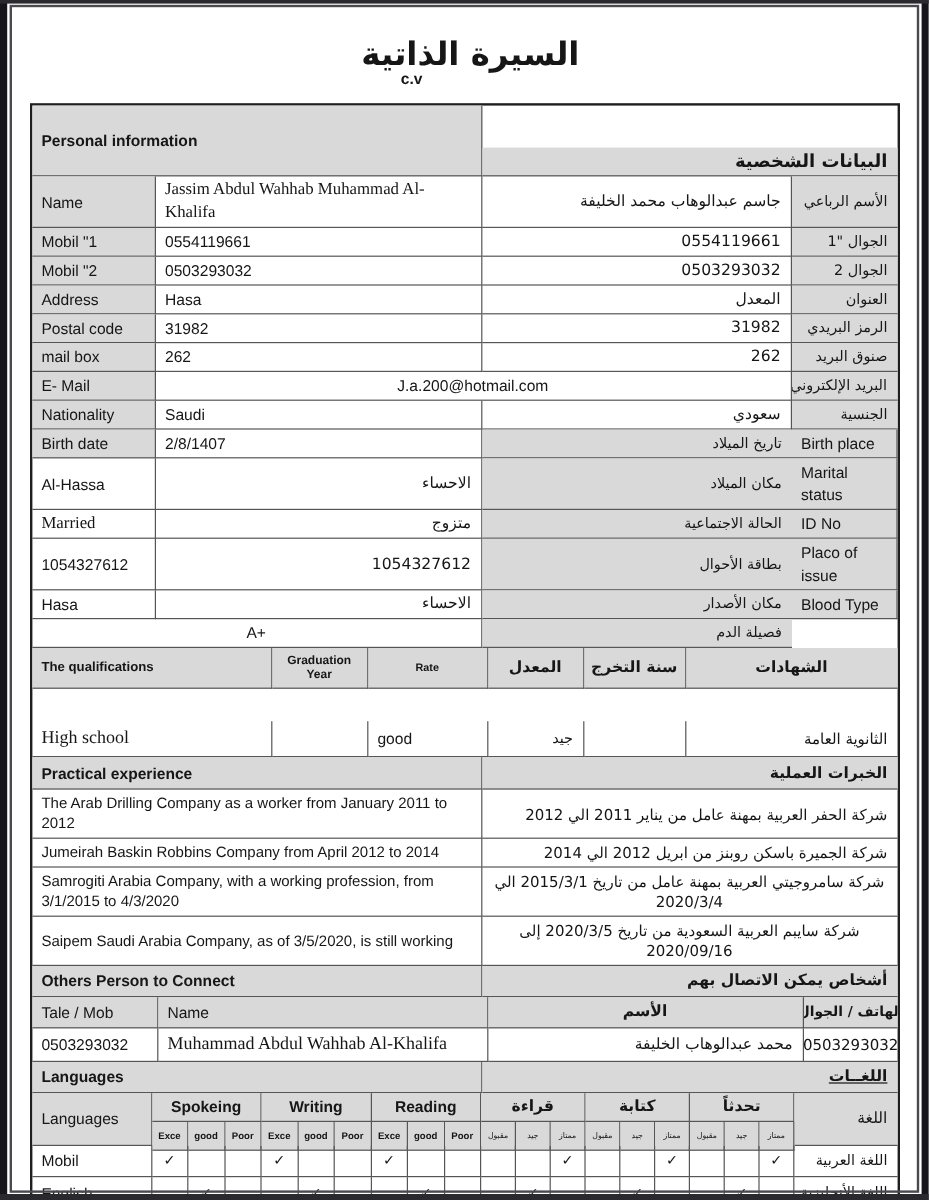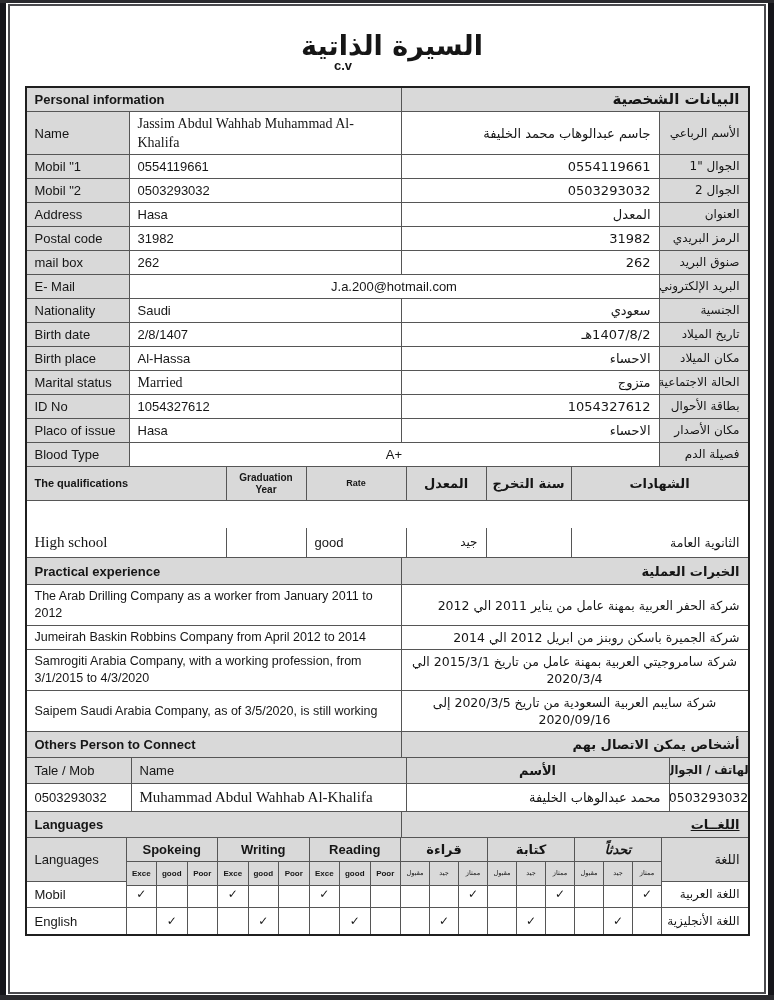--- a/index.html
+++ b/index.html
@@ -57,21 +57,21 @@
 
 <div class="title-wrap">
   <div class="title-main">السيرة الذاتية</div>
   <div class="title-sub">c.v</div>
 </div>
 
 <div class="cv">
 
   <div class="grid gp">
     <div class="c g b s2">Personal information</div>
-    <div class="c g b ar s2 lc" style="font-size:15px;">البيانات الشخصية</div>
+    <div class="c g b ar s2 lc" style="font-size:15px;margin-top:35px;">البيانات الشخصية</div>
 
     <div class="c g">Name</div>
     <div class="c ser">Jassim Abdul Wahhab Muhammad Al-Khalifa</div>
     <div class="c ar">جاسم عبدالوهاب محمد الخليفة</div>
     <div class="c g ar arlbl lc">الأسم الرباعي</div>
 
     <div class="c g">Mobil "1</div>
     <div class="c">0554119661</div>
     <div class="c ar">0554119661</div>
     <div class="c g ar arlbl lc">الجوال "1</div>
@@ -100,21 +100,20 @@
     <div class="c ctr s2">J.a.200@hotmail.com</div>
     <div class="c g ar arlbl lc">البريد الإلكتروني</div>
 
     <div class="c g">Nationality</div>
     <div class="c">Saudi</div>
     <div class="c ar">سعودي</div>
     <div class="c g ar arlbl lc">الجنسية</div>
 
     <div class="c g">Birth date</div>
     <div class="c">2/8/1407</div>
-    <div class="c ar">1407/8/2هـ</div>
     <div class="c g ar arlbl lc">تاريخ الميلاد</div>
 
     <div class="c g">Birth place</div>
     <div class="c">Al-Hassa</div>
     <div class="c ar">الاحساء</div>
     <div class="c g ar arlbl lc">مكان الميلاد</div>
 
     <div class="c g">Marital status</div>
     <div class="c ser">Married</div>
     <div class="c ar">متزوج</div>
@@ -189,21 +188,21 @@
     <div class="c g b ar lc" style="min-height:26px;text-decoration:underline;">اللغــات</div>
   </div>
 
   <div class="grid gl">
     <div class="c g" style="grid-area:1/1/3/2;">Languages</div>
     <div class="c g lang-group" style="grid-area:1/2/2/5;">Spokeing</div>
     <div class="c g lang-group" style="grid-area:1/5/2/8;">Writing</div>
     <div class="c g lang-group" style="grid-area:1/8/2/11;">Reading</div>
     <div class="c g lang-group ar" style="grid-area:1/11/2/14;">قراءة</div>
     <div class="c g lang-group ar" style="grid-area:1/14/2/17;">كتابة</div>
-    <div class="c g lang-group ar" style="grid-area:1/17/2/20;font-style:italic;">تحدثاً</div>
+    <div class="c g lang-group ar" style="grid-area:1/17/2/20;">تحدثاً</div>
     <div class="c g ar lc" style="grid-area:1/20/3/21;">اللغة</div>
 
     <div class="c g sub" style="grid-area:2/2;">Exce</div>
     <div class="c g sub" style="grid-area:2/3;">good</div>
     <div class="c g sub" style="grid-area:2/4;">Poor</div>
     <div class="c g sub" style="grid-area:2/5;">Exce</div>
     <div class="c g sub" style="grid-area:2/6;">good</div>
     <div class="c g sub" style="grid-area:2/7;">Poor</div>
     <div class="c g sub" style="grid-area:2/8;">Exce</div>
     <div class="c g sub" style="grid-area:2/9;">good</div>

